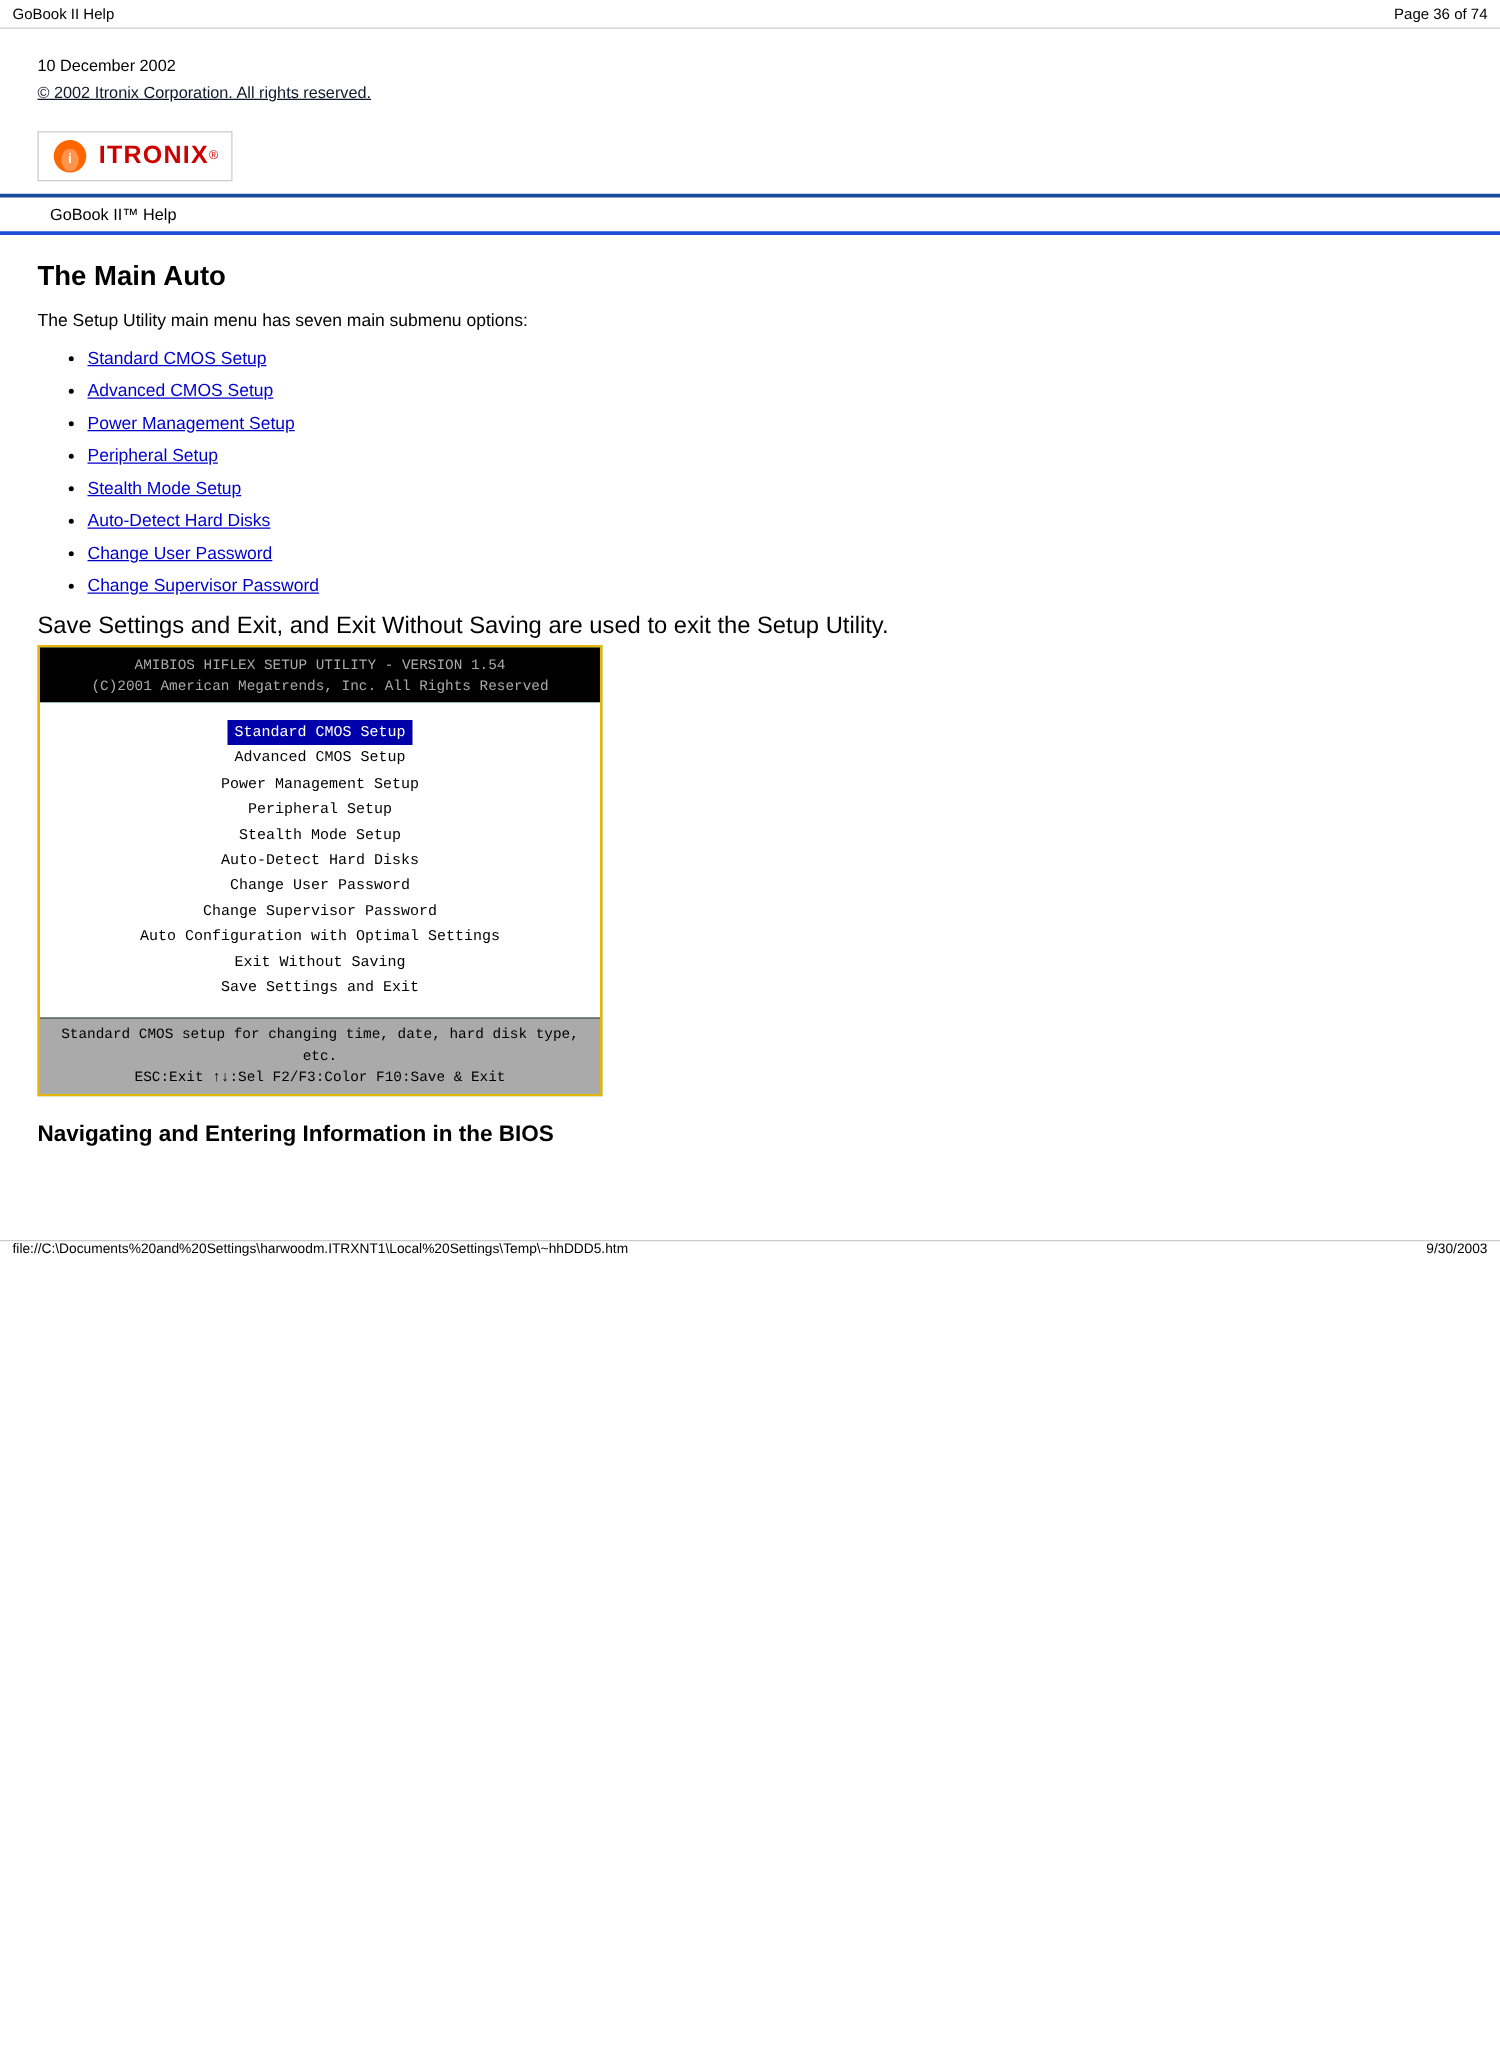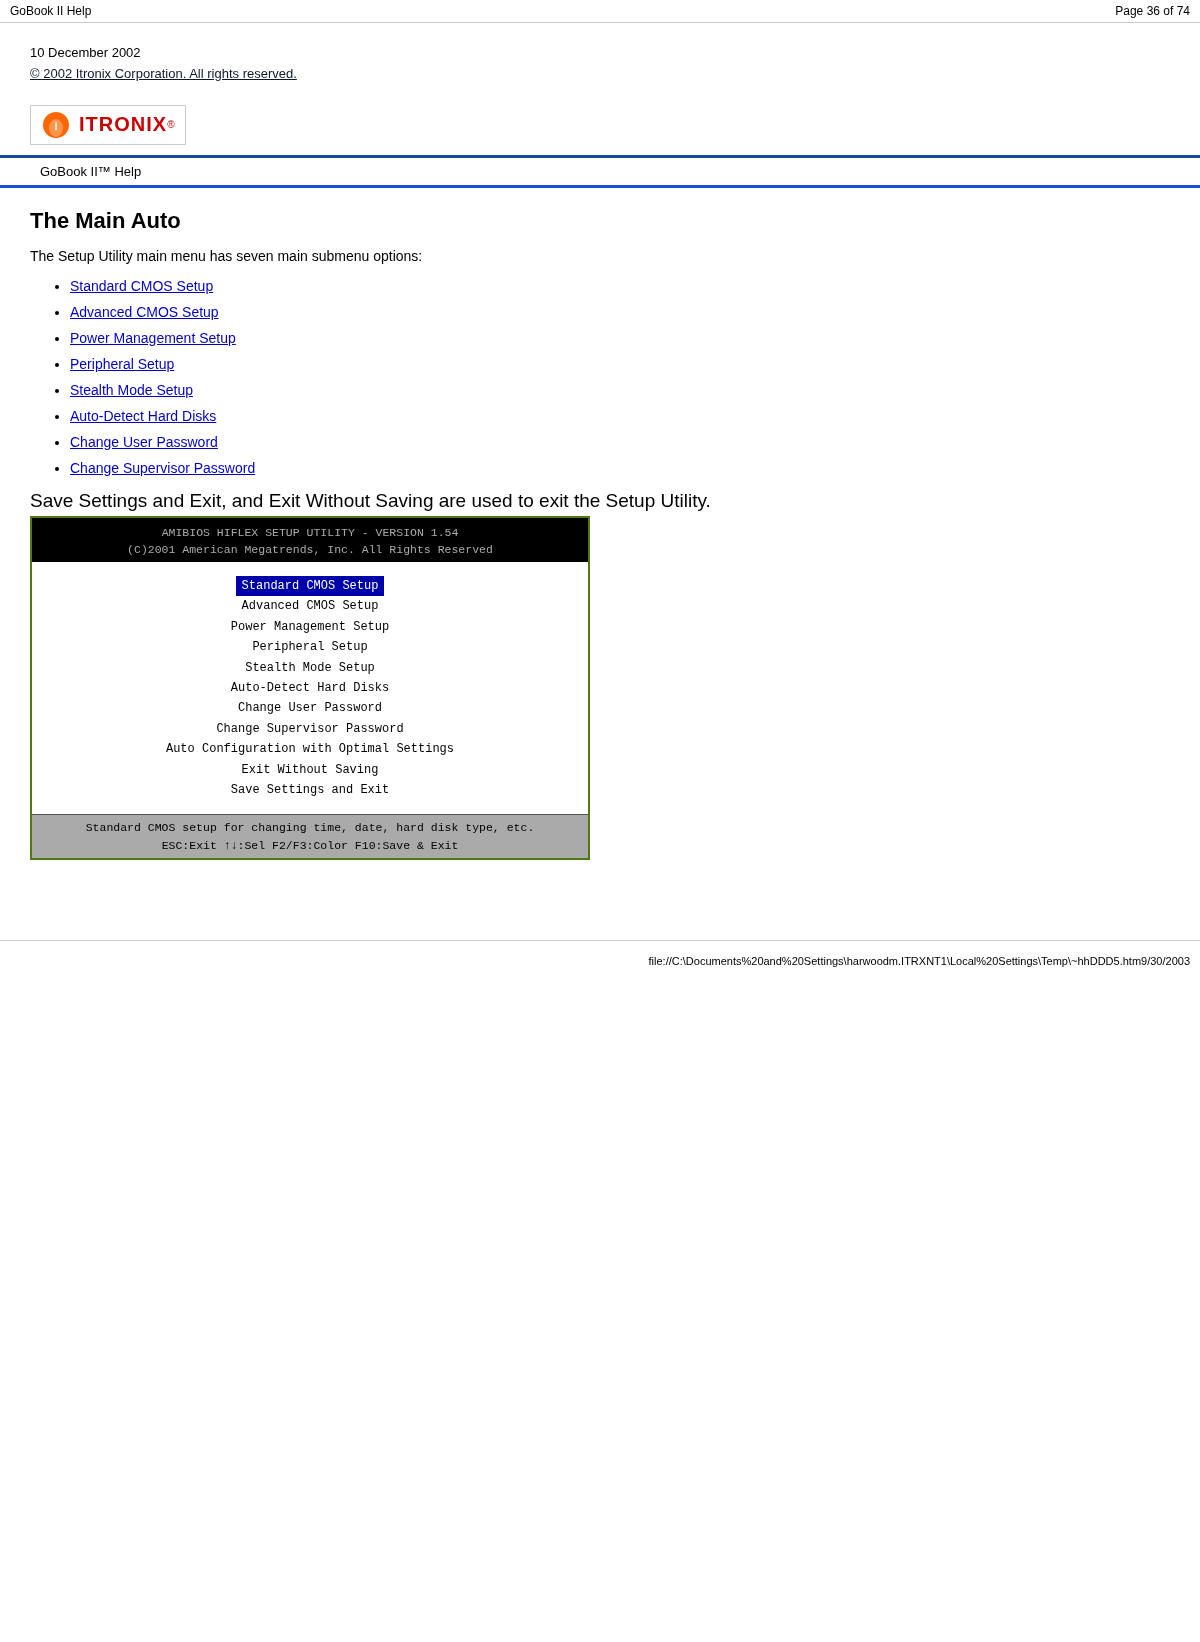--- a/index.html
+++ b/index.html
@@ -79,25 +79,25 @@
     }
     .menu-list li a {
       color: #00c;
       text-decoration: underline;
     }
     .save-text {
       font-size: 19px;
       margin-bottom: 4px;
     }
     .bios-screenshot {
-      border: 2px solid #4d7c0f;
+      border: 2px solid #eab308;
       background: #5eead4;
       padding: 0;
       margin-bottom: 20px;
-      width: 560px;
+      width: 452px;
       font-family: 'Courier New', Courier, monospace;
       font-size: 12px;
     }
     .bios-header {
       background: #000;
       color: #aaa;
       text-align: center;
       padding: 6px 4px 4px 4px;
       font-size: 11.5px;
       line-height: 1.5;
@@ -126,24 +126,24 @@
       line-height: 1.5;
     }
     .section-heading {
       font-size: 18px;
       font-weight: bold;
       margin-top: 10px;
       margin-bottom: 14px;
     }
     .bottom-bar {
       border-top: 1px solid #ccc;
-      padding: 14px 10px;
+      padding: 0 10px;
       font-size: 11px;
       display: flex;
-      justify-content: flex-end;
+      justify-content: space-between;
       margin-top: 40px;
     }
   </style>
 </head>
 <body>
 
 <div class="top-bar">
   <span>GoBook II Help</span>
   <span>Page 36 of 74</span>
 </div>
@@ -222,19 +222,20 @@
       <div>Auto Configuration with Optimal Settings</div>
       <div>Exit Without Saving</div>
       <div>Save Settings and Exit</div>
     </div>
     <div class="bios-footer">
       <div>Standard CMOS setup for changing time, date, hard disk type, etc.</div>
       <div>ESC:Exit  ↑↓:Sel  F2/F3:Color  F10:Save &amp; Exit</div>
     </div>
   </div>
 
+  <h2 class="section-heading">Navigating and Entering Information in the BIOS</h2>
 
 </div>
 
 <div class="bottom-bar">
   <span>file://C:\Documents%20and%20Settings\harwoodm.ITRXNT1\Local%20Settings\Temp\~hhDDD5.htm</span>
   <span>9/30/2003</span>
 </div>
 
 </body></html>

